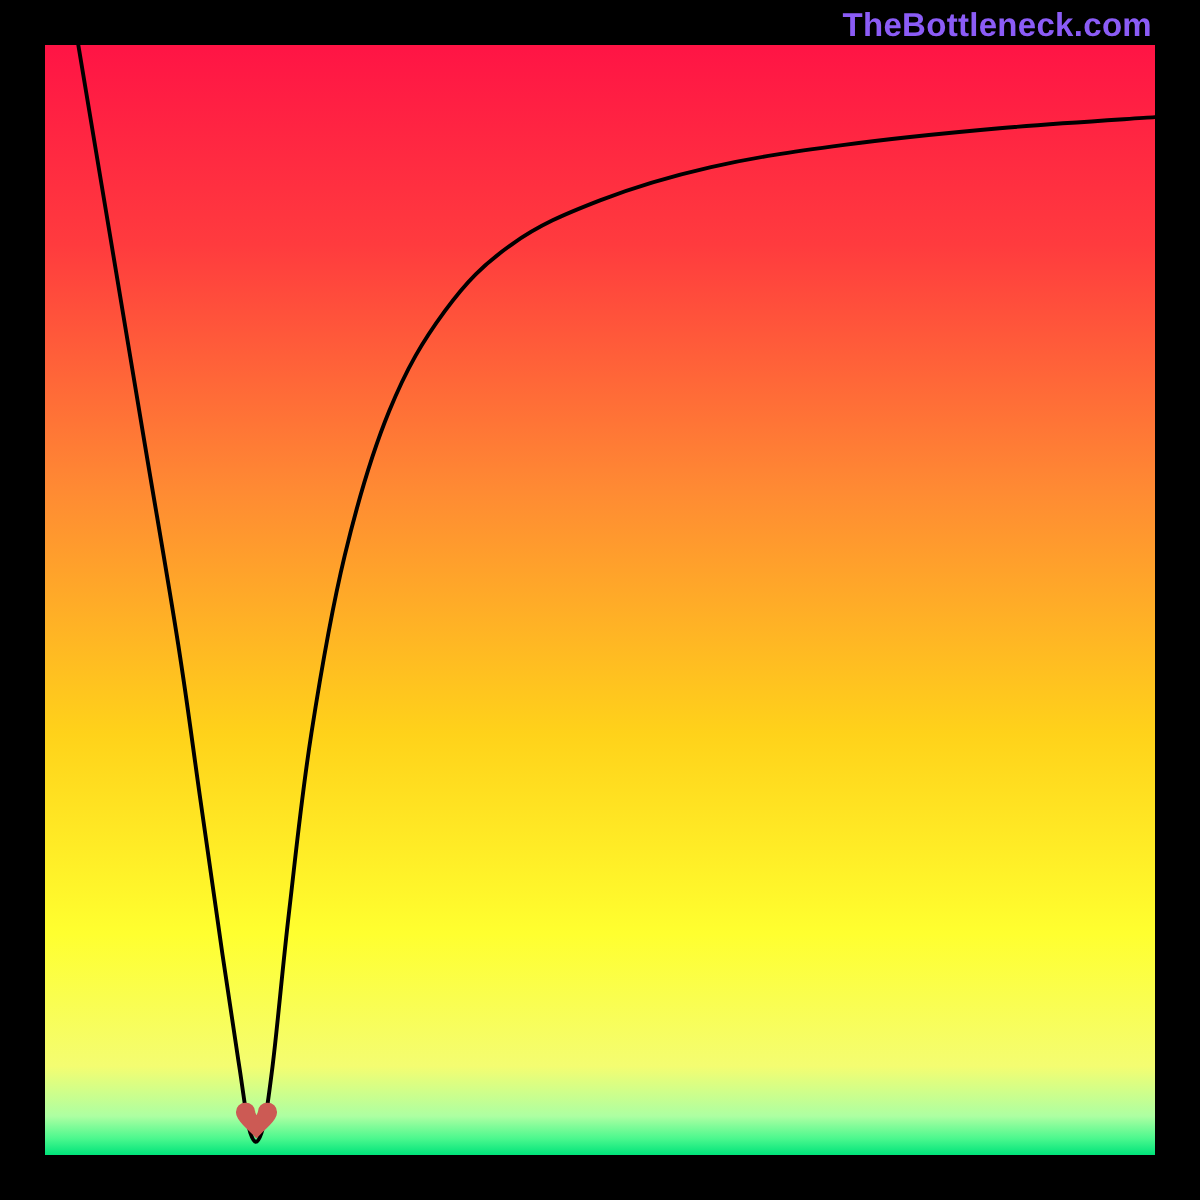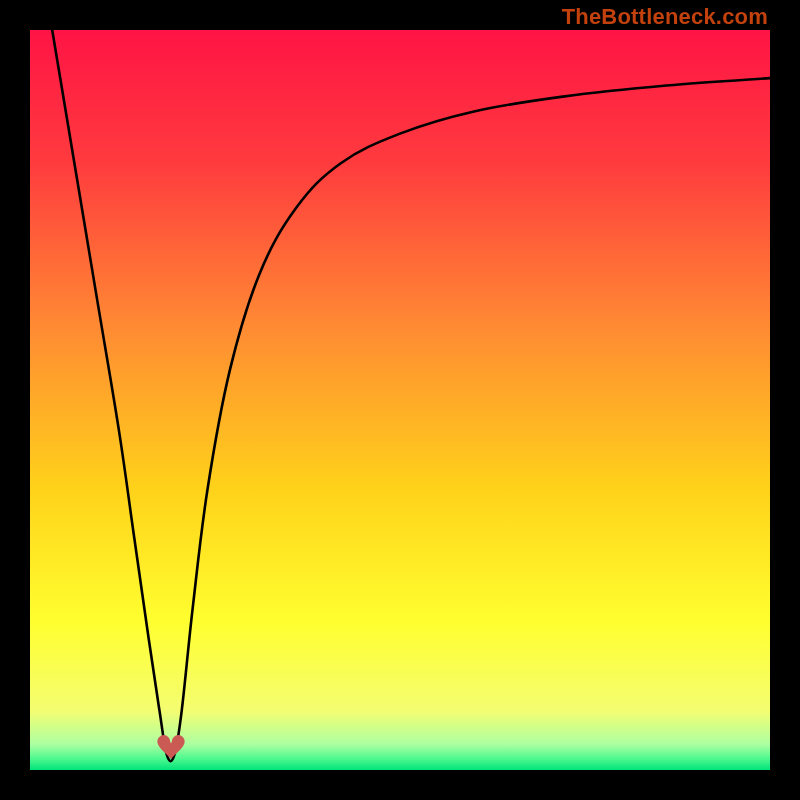--- a/index.html
+++ b/index.html
@@ -25,21 +25,21 @@
     height: 740px;
     overflow: hidden;
   }
   .watermark {
     position: absolute;
     top: 4px;
     right: 32px;
     font-family: Arial, Helvetica, sans-serif;
     font-size: 22px;
     font-weight: 600;
-    color: #c2410c;
+    color: #8b5cf6;
     letter-spacing: 0.2px;
     z-index: 10;
   }
   .gradient {
     position: absolute;
     left: 0;
     top: 0;
     width: 100%;
     height: 100%;
   }

